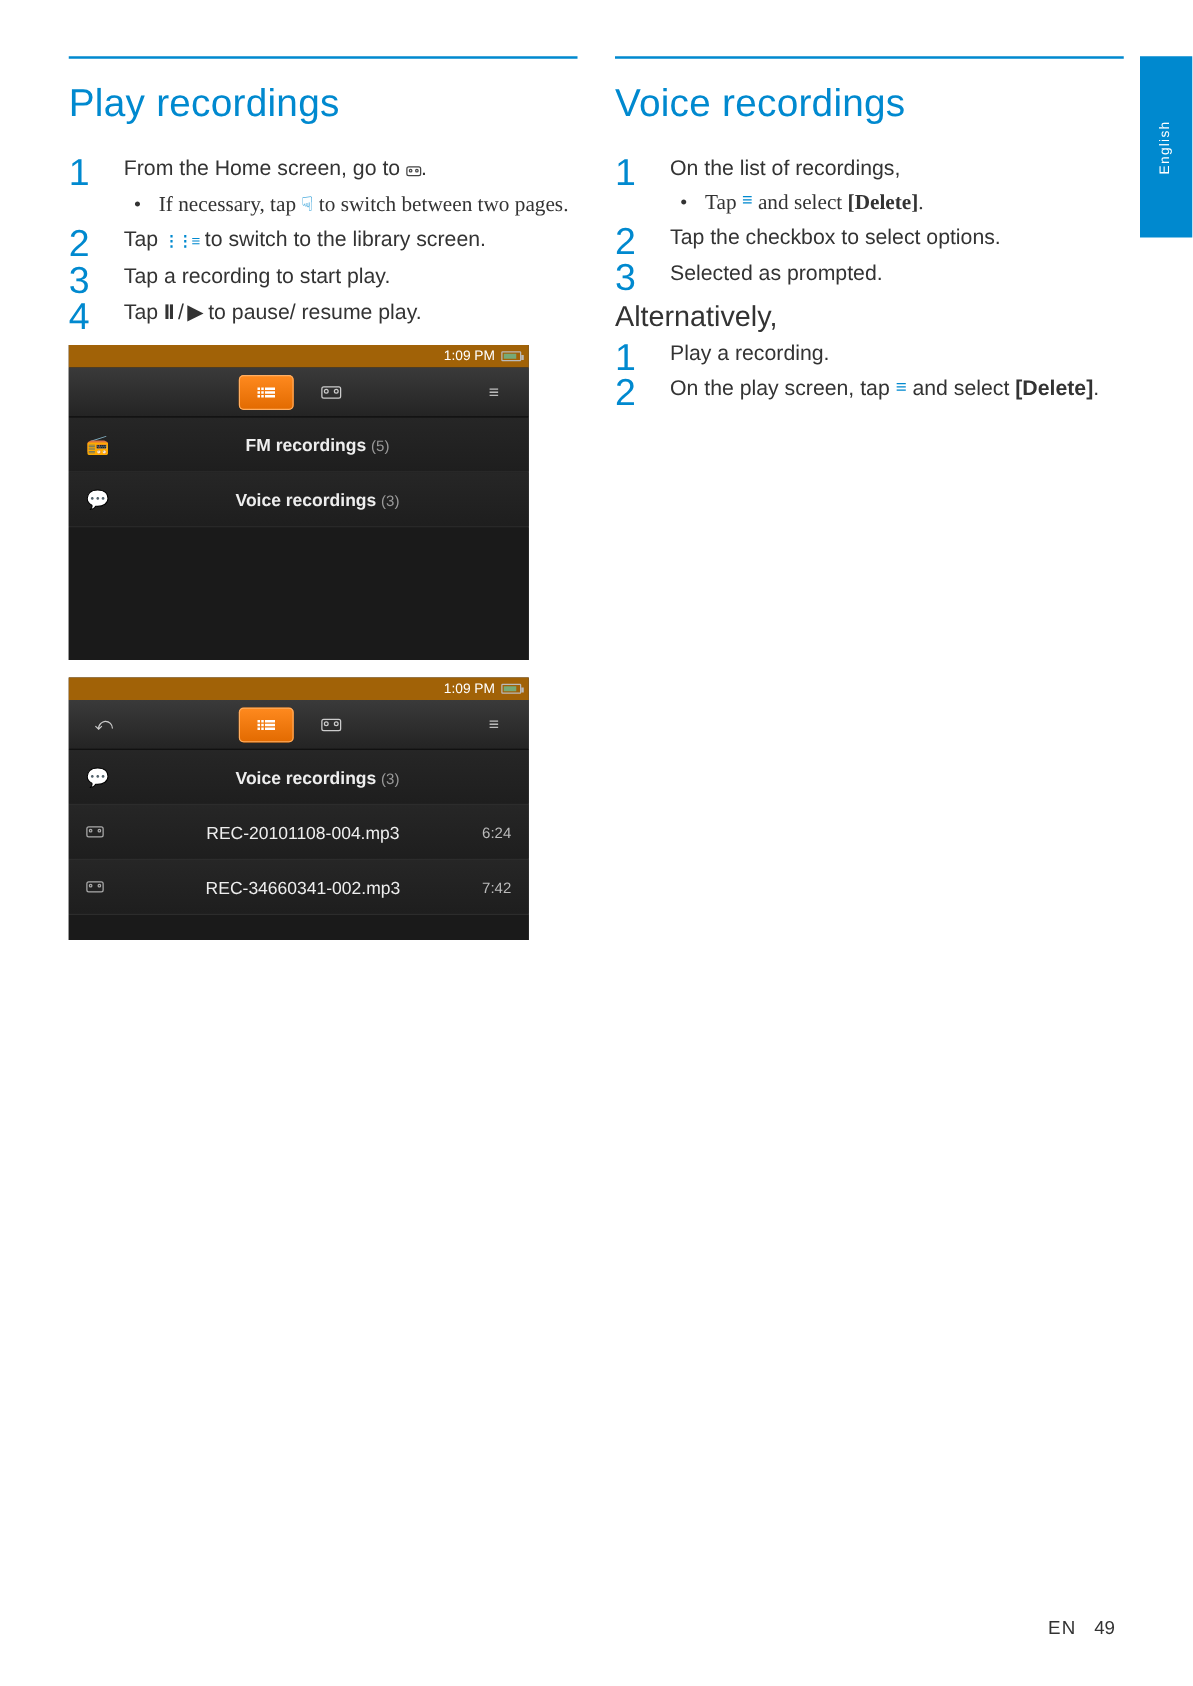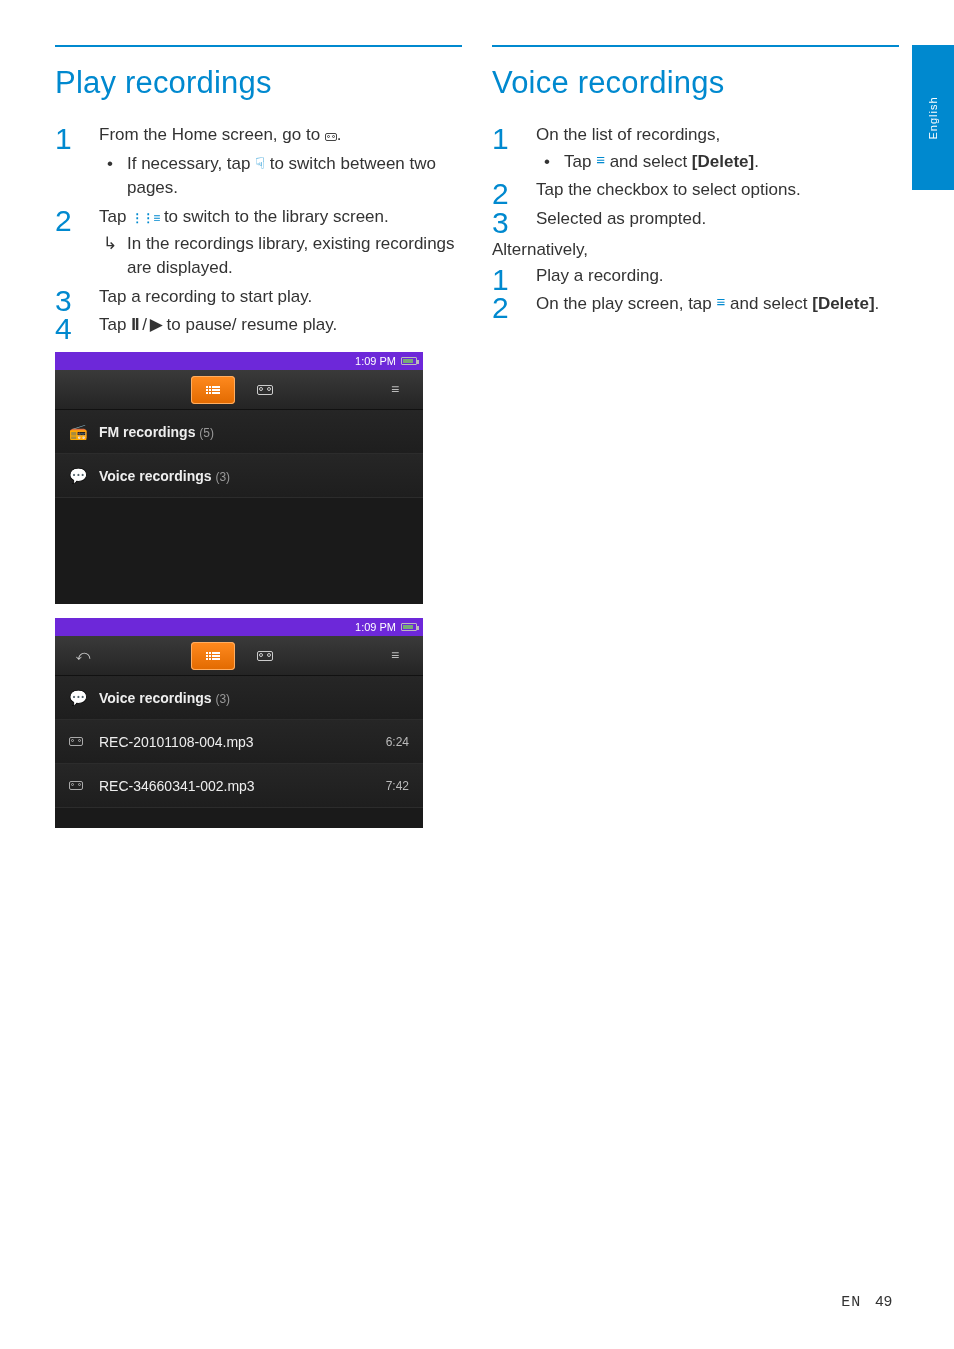--- a/index.html
+++ b/index.html
@@ -8,51 +8,51 @@
   .lang-tab { position: absolute; right: 0; top: 45px; width: 42px; height: 145px; background: #0089cf; display: flex; align-items: center; justify-content: center; }
   .lang-tab span { color: #fff; font-size: 11px; letter-spacing: 1px; transform: rotate(-90deg); white-space: nowrap; font-weight: 500; }
   .columns { display: flex; gap: 30px; padding: 45px 55px 0 55px; }
   .col { flex: 1; min-width: 0; }
   .col-rule { border-top: 2px solid #0089cf; margin-bottom: 18px; }
   h2.section-title { color: #0089cf; font-weight: 400; font-size: 31px; margin-bottom: 22px; letter-spacing: 0.2px; }
   ol.steps { list-style: none; counter-reset: step; }
   ol.steps > li { position: relative; padding-left: 44px; margin-bottom: 4px; font-size: 17px; line-height: 1.45; color: #333; }
   ol.steps > li::before { counter-increment: step; content: counter(step); position: absolute; left: 0; top: -6px; font-size: 30px; color: #0089cf; font-weight: 500; width: 34px; text-align: left; }
   ul.bullets { list-style: none; margin-top: 2px; }
-  ul.bullets > li { position: relative; padding-left: 28px; font-size: 17px; line-height: 1.45; color: #333; }
+  ul.bullets > li { position: relative; padding-left: 28px; font-size: 17px; line-height: 1.45; color: #333; font-family: Liberation Serif, serif; }
   ul.bullets > li::before { content: "•"; position: absolute; left: 8px; top: 0; }
   .result { position: relative; padding-left: 28px; font-size: 17px; line-height: 1.45; margin-top: 2px; }
   .result::before { content: "↳"; position: absolute; left: 4px; top: 0; font-size: 17px; }
   .icon-inline { display: inline-block; vertical-align: -2px; }
   .icon-pointer { color:#0089cf; font-size:16px; }
   .icon-library { color:#0089cf; font-weight:bold; font-size:12px; letter-spacing:-1px; }
   .icon-menu { color:#0089cf; display:inline-block; line-height:0.35; font-size:15px; font-weight:bold; vertical-align: 2px; }
   .icon-pauseplay { font-family: Arial, sans-serif; letter-spacing: -1px; }
-  .alt-line { font-size: 17px; margin: 8px 0 4px 0; }
+  .alt-line { font-size: 23px; margin: 8px 0 4px 0; }
   
   .device { width: 368px; background: #1b1b1b; margin-top: 14px; margin-bottom: 6px; font-family: Arial, sans-serif; }
-  .statusbar { height: 18px; background: #6d28d9; color: #fff; font-size: 11px; display:flex; align-items:center; justify-content:flex-end; padding: 0 6px; gap:5px;margin-top:11px; }
+  .statusbar { height: 18px; background: #a16207; color: #fff; font-size: 11px; display:flex; align-items:center; justify-content:flex-end; padding: 0 6px; gap:5px;margin-top:11px; }
   .batt { width:16px; height:8px; border:1px solid #bbb; border-radius:1px; position:relative; }
   .batt::after { content:""; position:absolute; right:-3px; top:2px; width:2px; height:4px; background:#bbb; }
   .batt-fill { position:absolute; left:1px; top:1px; bottom:1px; width:10px; background:#7a7; }
   .navrow { height: 40px; background: linear-gradient(#3a3a3a,#242424); display:flex; align-items:center; justify-content:center; gap:8px; position:relative; border-bottom:1px solid #111; }
   .navbtn { width:44px; height:28px; border-radius:4px; display:flex; align-items:center; justify-content:center; font-size:14px; color:#ccc; }
   .navbtn.active { background: linear-gradient(#ff8a1f,#e26a00); box-shadow: inset 0 0 0 1px #ffae62; }
   .navbtn.side { position:absolute; }
   .nav-left { left:6px; width:44px; }
   .nav-right { right:6px; width:44px; color:#aaa; }
   .hamb { display:inline-block; line-height:0.35; font-size:14px; color:#bbb; }
   .row { height:44px; display:flex; align-items:center; padding:0 14px; border-bottom:1px solid #2c2c2c; background:linear-gradient(#262626,#1e1e1e); color:#eee; }
   .row .ricon { width:30px; display:flex; justify-content:flex-start; color:#ccc; font-size:15px; }
-  .row .rtext { flex:1; font-size:14px; }
+  .row .rtext { flex:1; font-size:14px;text-align:center; }
   .row .rtext .cnt { color:#999; font-size:12px; }
   .row .rtime { font-size:12px; color:#bbb; }
   .blank-area { height: 106px; background:#1a1a1a; }
   .footer { position:absolute; bottom:38px; right:62px; font-size:15px; color:#333; }
-  .footer .en { letter-spacing: 1px; margin-right: 14px; font-family: Liberation Mono, monospace; }
+  .footer .en { letter-spacing: 1px; margin-right: 14px; }
 </style>
 </head>
 <body>
 
 <div class="page">
 
   <div class="lang-tab">
     <span>English</span>
   </div>
 
@@ -66,23 +66,20 @@
         <li>
           <span>From the Home screen, go to </span><span class="icon-inline"><span style="display:inline-block;width:12px;height:8px;border:1.5px solid #444;border-radius:2px;position:relative;vertical-align:1px;"><span style="position:absolute;left:1px;top:1px;width:3px;height:3px;border:1px solid #444;border-radius:50%;"></span><span style="position:absolute;right:1px;top:1px;width:3px;height:3px;border:1px solid #444;border-radius:50%;"></span></span></span><span>.</span>
           <ul class="bullets">
             <li>
               <span>If necessary, tap </span><span class="icon-pointer">☟</span><span> to switch between two pages.</span>
             </li>
           </ul>
         </li>
         <li>
           <span>Tap </span><span class="icon-library">⋮⋮≡</span><span> to switch to the library screen.</span>
-          <div class="result">
-            <span>In the recordings library, existing recordings are displayed.</span>
-          </div>
         </li>
         <li>
           <span>Tap a recording to start play.</span>
         </li>
         <li>
           <span>Tap </span><span class="icon-pauseplay"><b>II</b> / ▶</span><span> to pause/ resume play.</span>
         </li>
       </ol>
 
       <div class="device">

